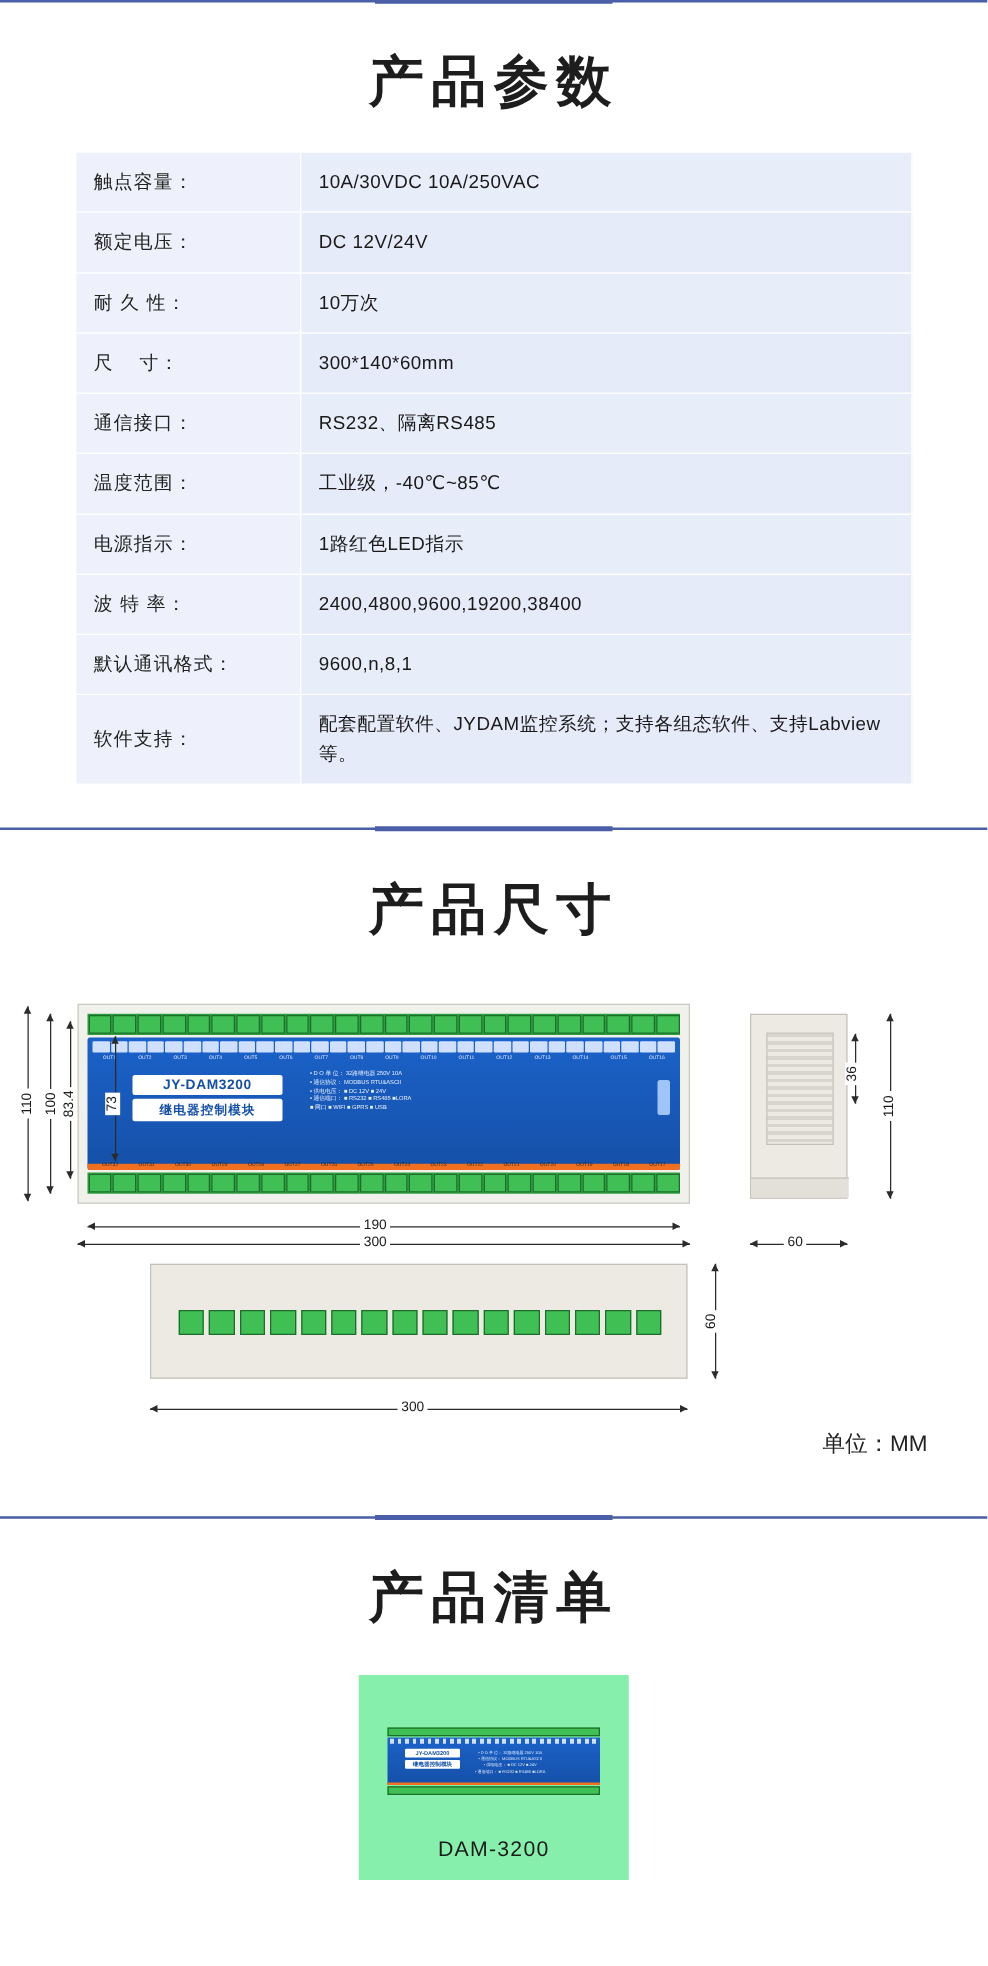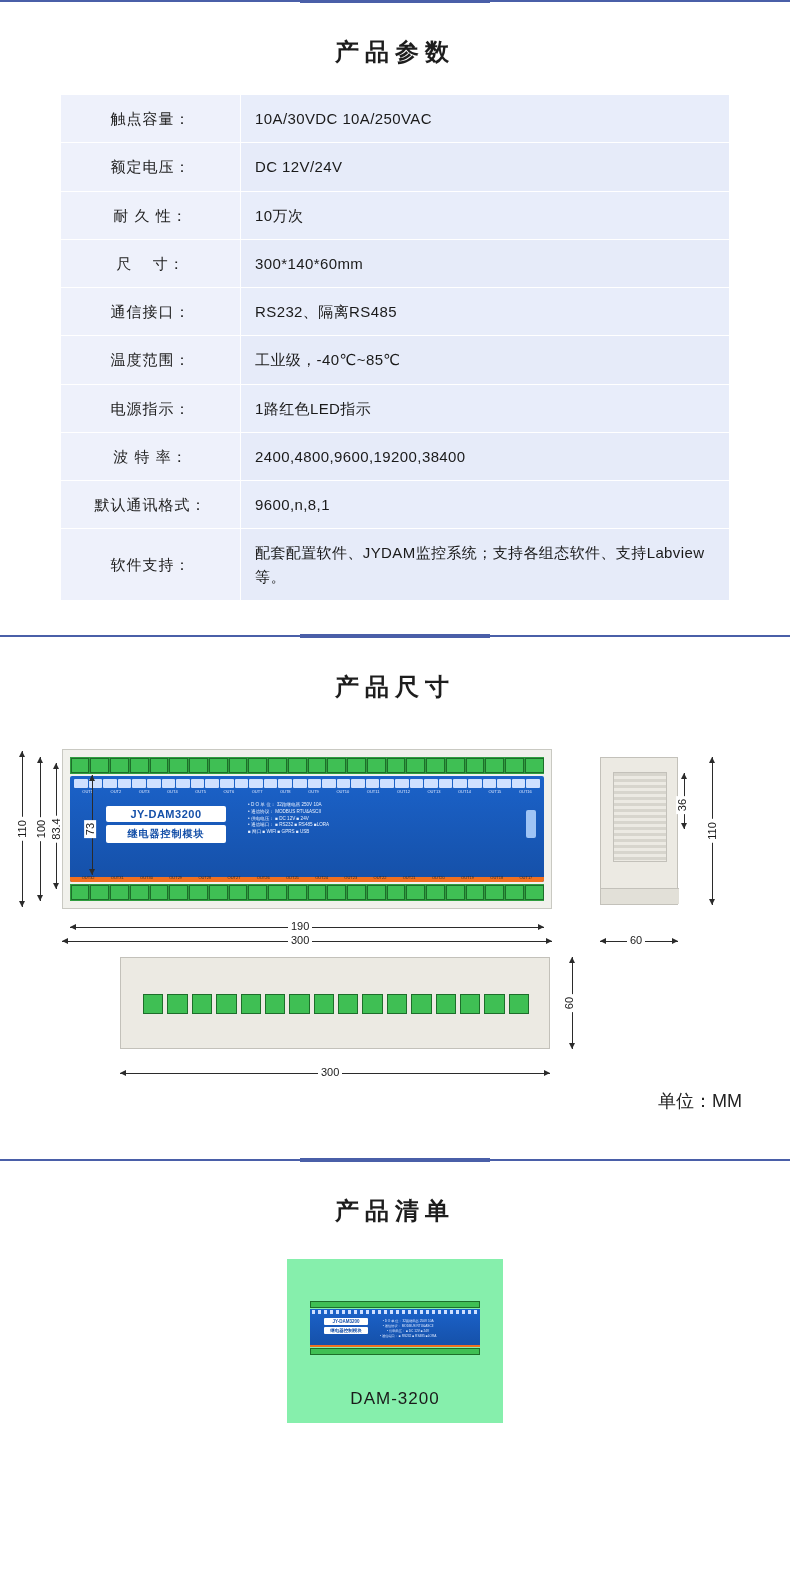--- a/index.html
+++ b/index.html
@@ -23,21 +23,21 @@
     position: absolute;
     top: -3px;
     left: 50%;
     transform: translateX(-50%);
     width: 190px;
     height: 4px;
     background: #4a5fa8;
   }
   .sec-title {
     text-align: center;
-    font-size: 24px;
+    font-size: 44px;
     font-weight: bold;
     letter-spacing: 6px;
     color: #1d1d1d;
     padding: 34px 0 26px 0;
     font-family: "Liberation Sans", "DejaVu Sans", sans-serif;
   }
 
   
   .spec-wrap { padding: 0 60px 34px 60px; }
   table.spec {
@@ -49,21 +49,21 @@
   table.spec td {
     border: 1px solid #ffffff;
     padding: 12px 14px;
     font-size: 15px;
     vertical-align: middle;
     line-height: 1.55;
   }
   table.spec td.k {
     width: 180px;
     background: #eef1fb;
-    text-align: center;
+    text-align: left;
     color: #222;
     letter-spacing: 1px;
     white-space: pre;
   }
   table.spec td.v {
     background: #e8edfa;
     color: #1a1a1a;
     letter-spacing: 0.4px;
   }
   table.spec tr:nth-child(even) td.k { background:#eef1fb; }

